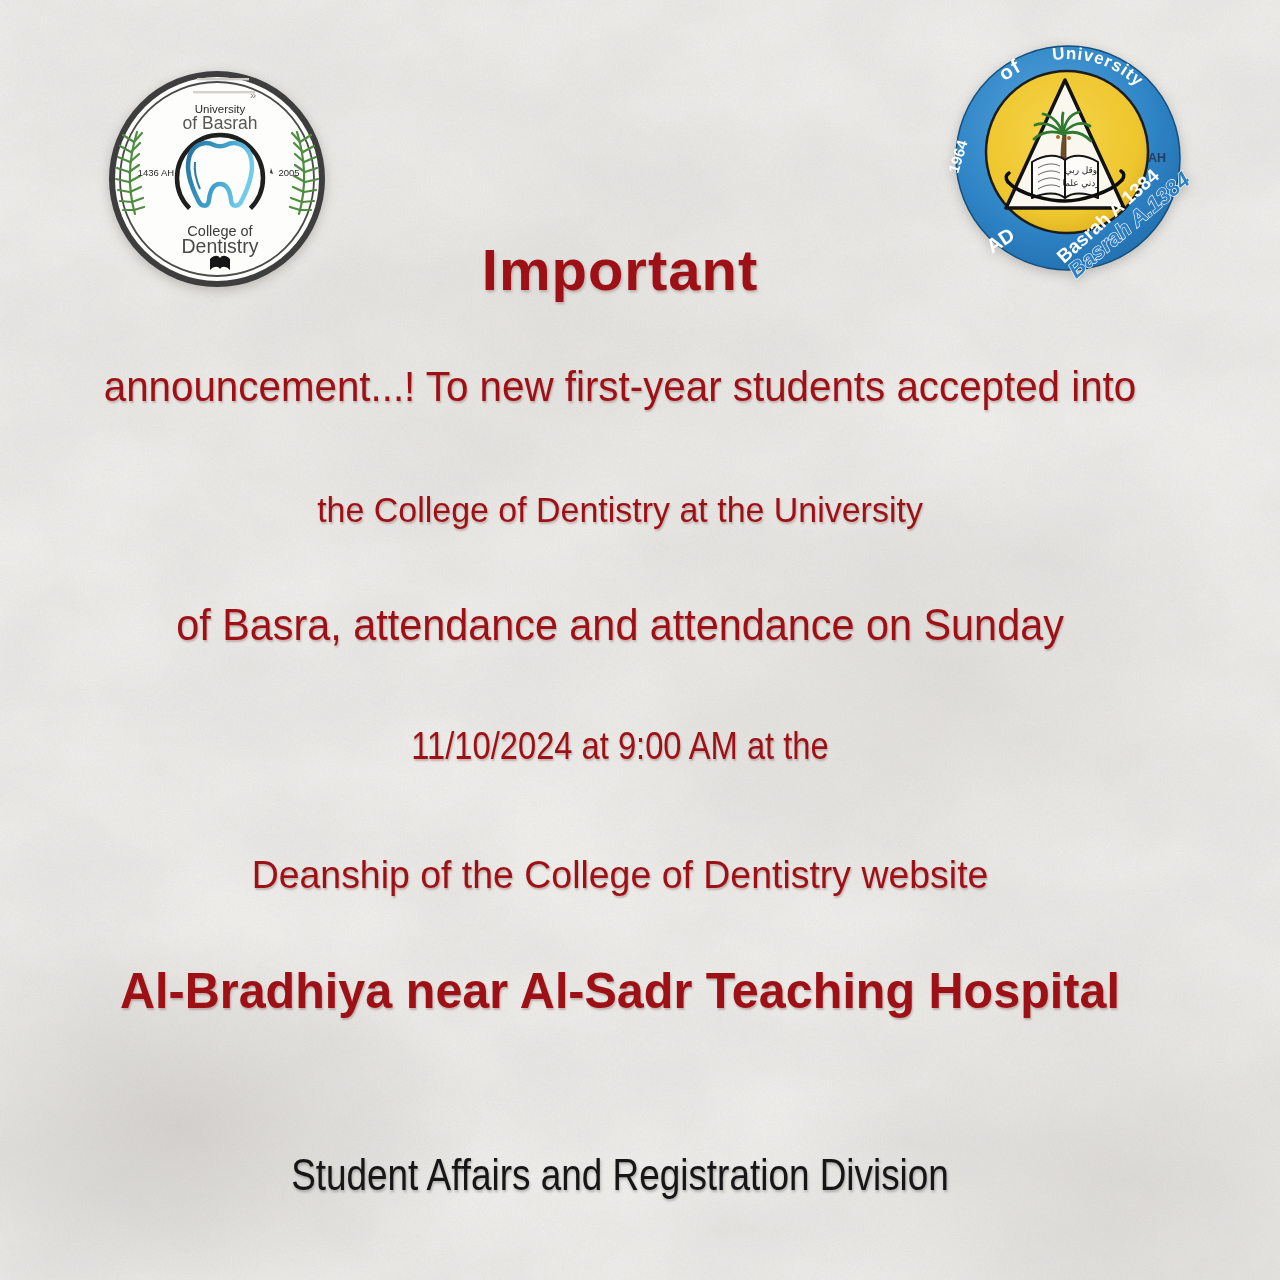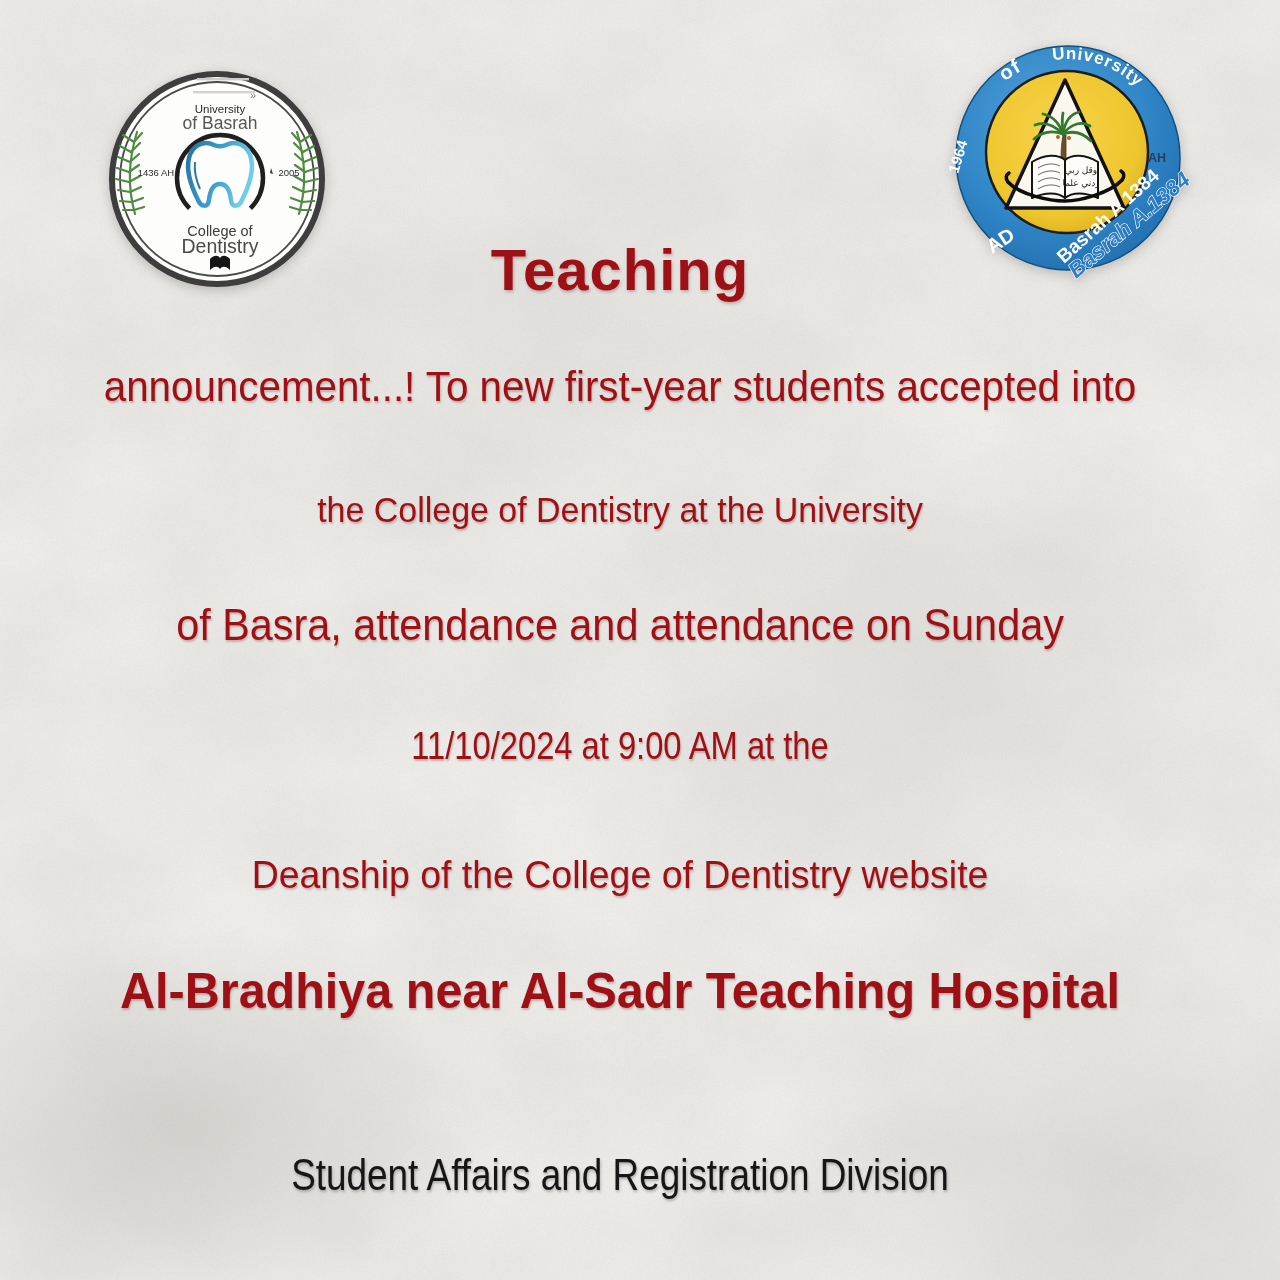--- a/index.html
+++ b/index.html
@@ -215,21 +215,21 @@
       </text>
       <text x="8" y="132" font-size="15" font-weight="bold" fill="#ffffff" transform="rotate(-73 8 132)">1964</text>
       <text x="42" y="212" font-size="20" font-weight="bold" fill="#ffffff" transform="rotate(-33 42 212)">AD</text>
       <text x="198" y="120" font-size="12.5" font-weight="bold" fill="#243f5e">AH</text>
       <text x="114" y="222" font-size="19" font-weight="bold" fill="#ffffff" transform="rotate(-42 114 222)">Basrah A 1384</text>
       <text x="126" y="237" font-size="22" font-weight="bold" font-style="italic" fill="#2e7fc6" stroke="#ffffff" stroke-width="1.2" paint-order="stroke" transform="rotate(-40 126 237)">Basrah A.1384</text>
     </svg>
   </div>
 
   <div class="content">
-    <h1 class="title">Teaching</h1>
+    <h1 class="title">Important</h1>
     <div class="ln ln0">announcement...! To new first-year students accepted into</div>
     <div class="ln ln1">the College of Dentistry at the University</div>
     <div class="ln ln2">of Basra, attendance and attendance on Sunday</div>
     <div class="ln ln3">11/10/2024 at 9:00 AM at the</div>
     <div class="ln ln4">Deanship of the College of Dentistry website</div>
     <div class="ln ln5">Al-Bradhiya near Al-Sadr Teaching Hospital</div>
     <div class="ln footer-line">Student Affairs and Registration Division</div>
   </div>
 
 </div>

